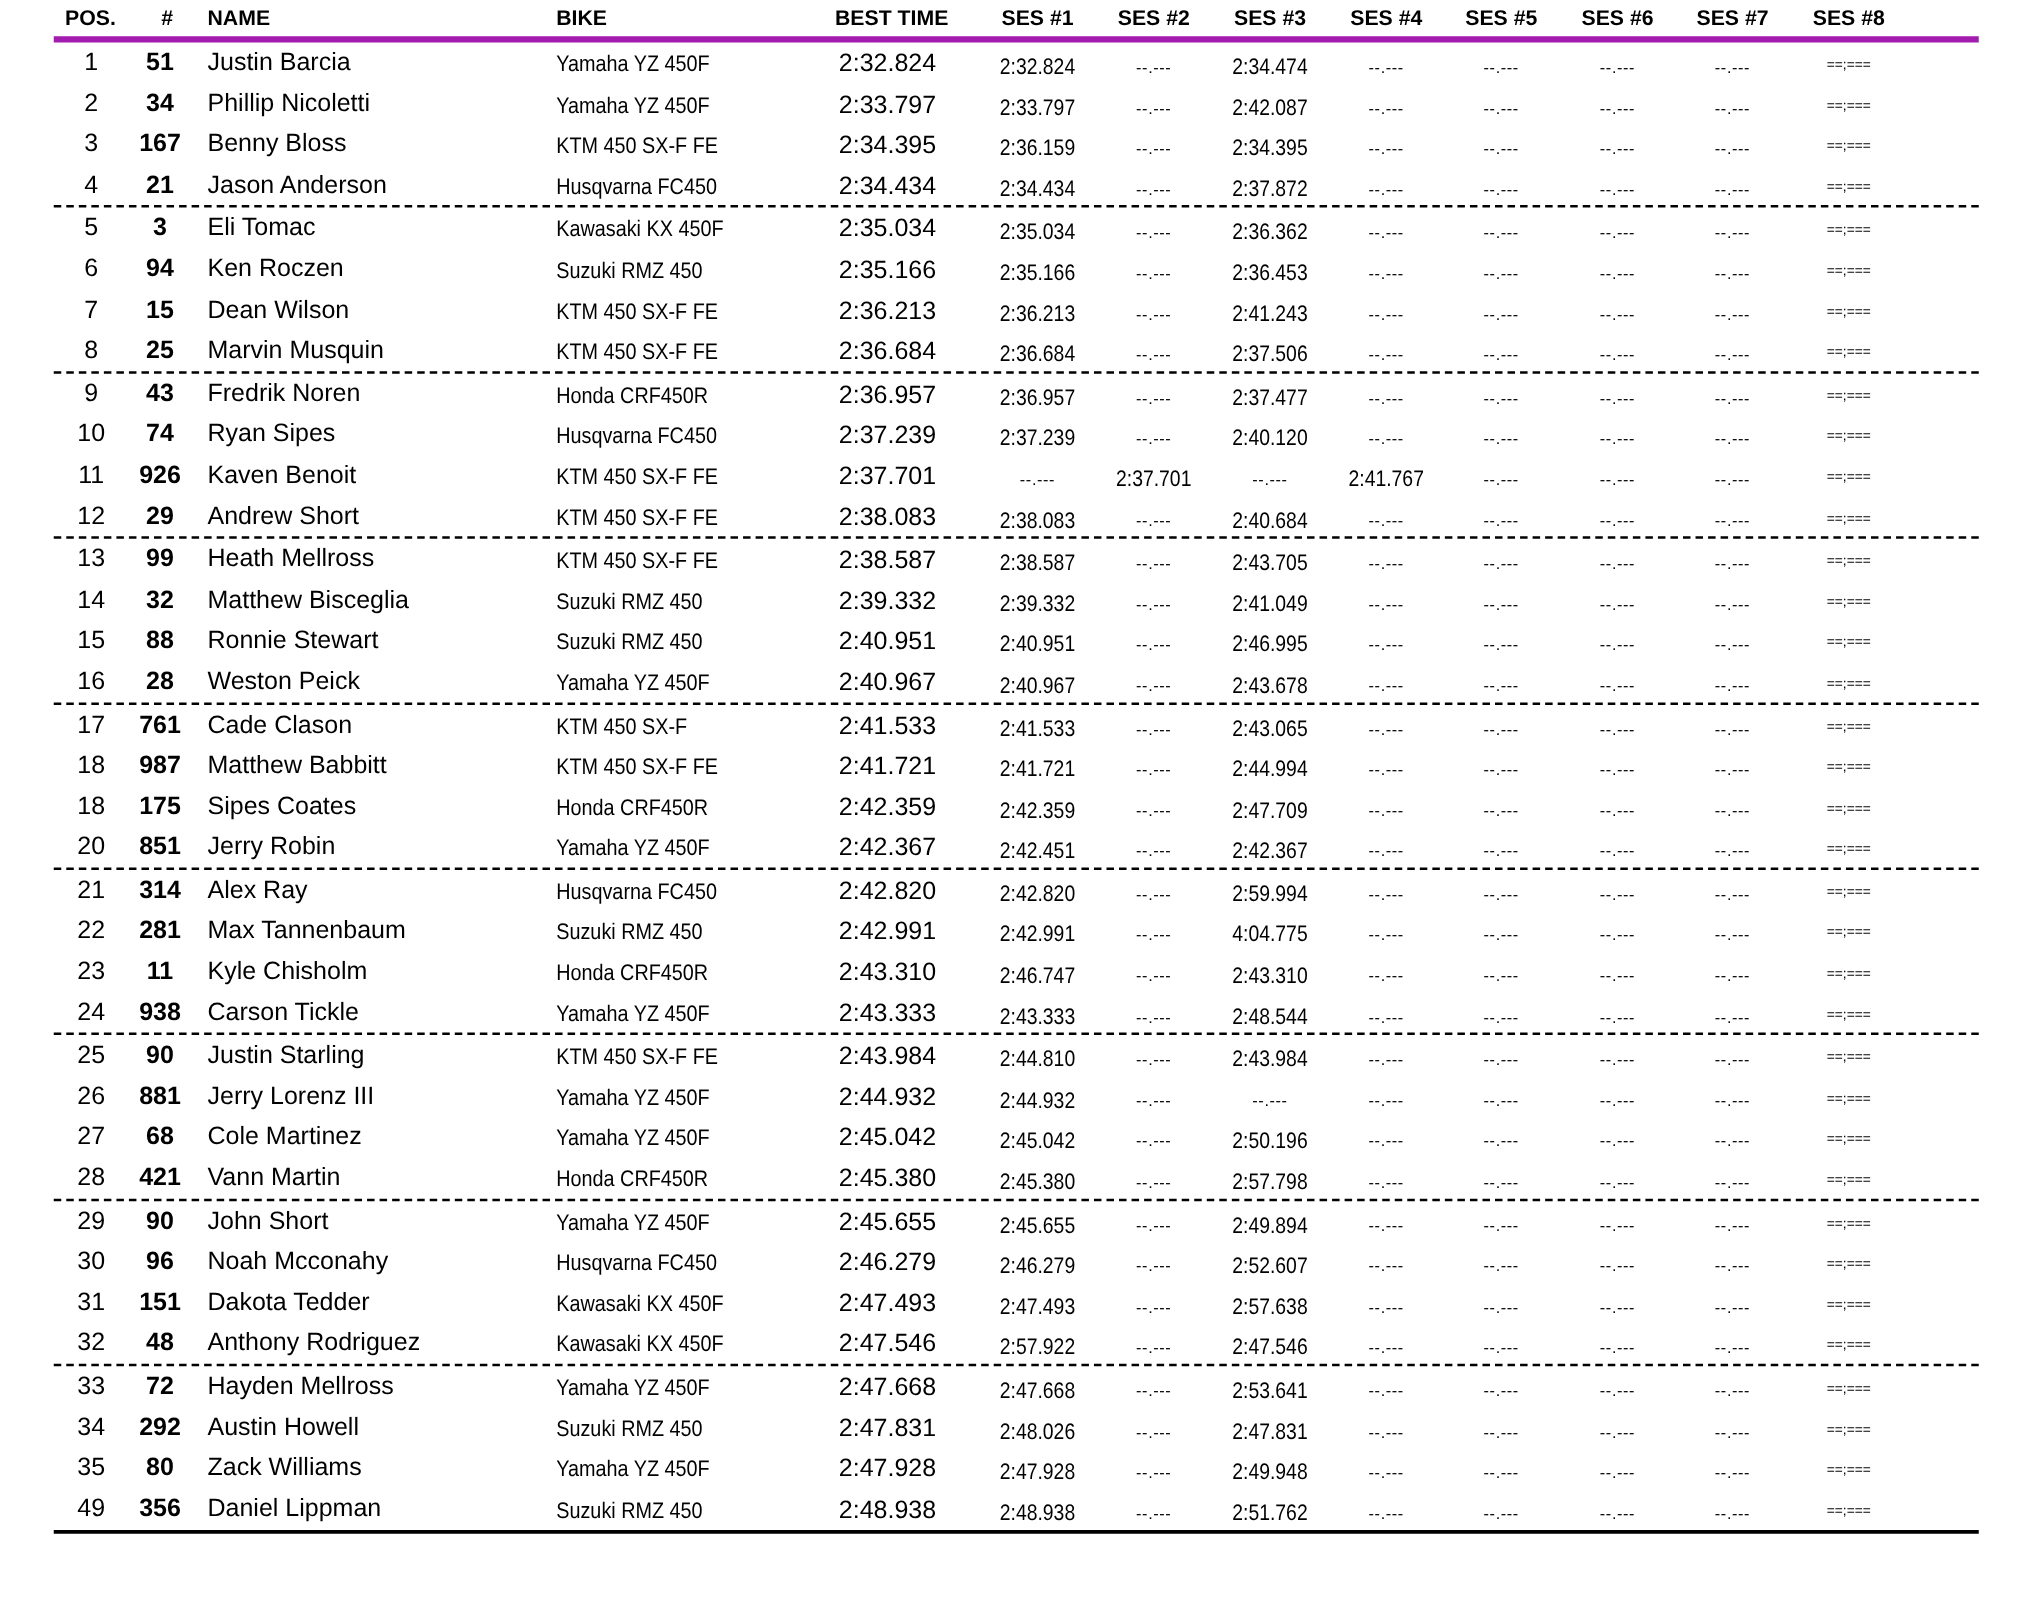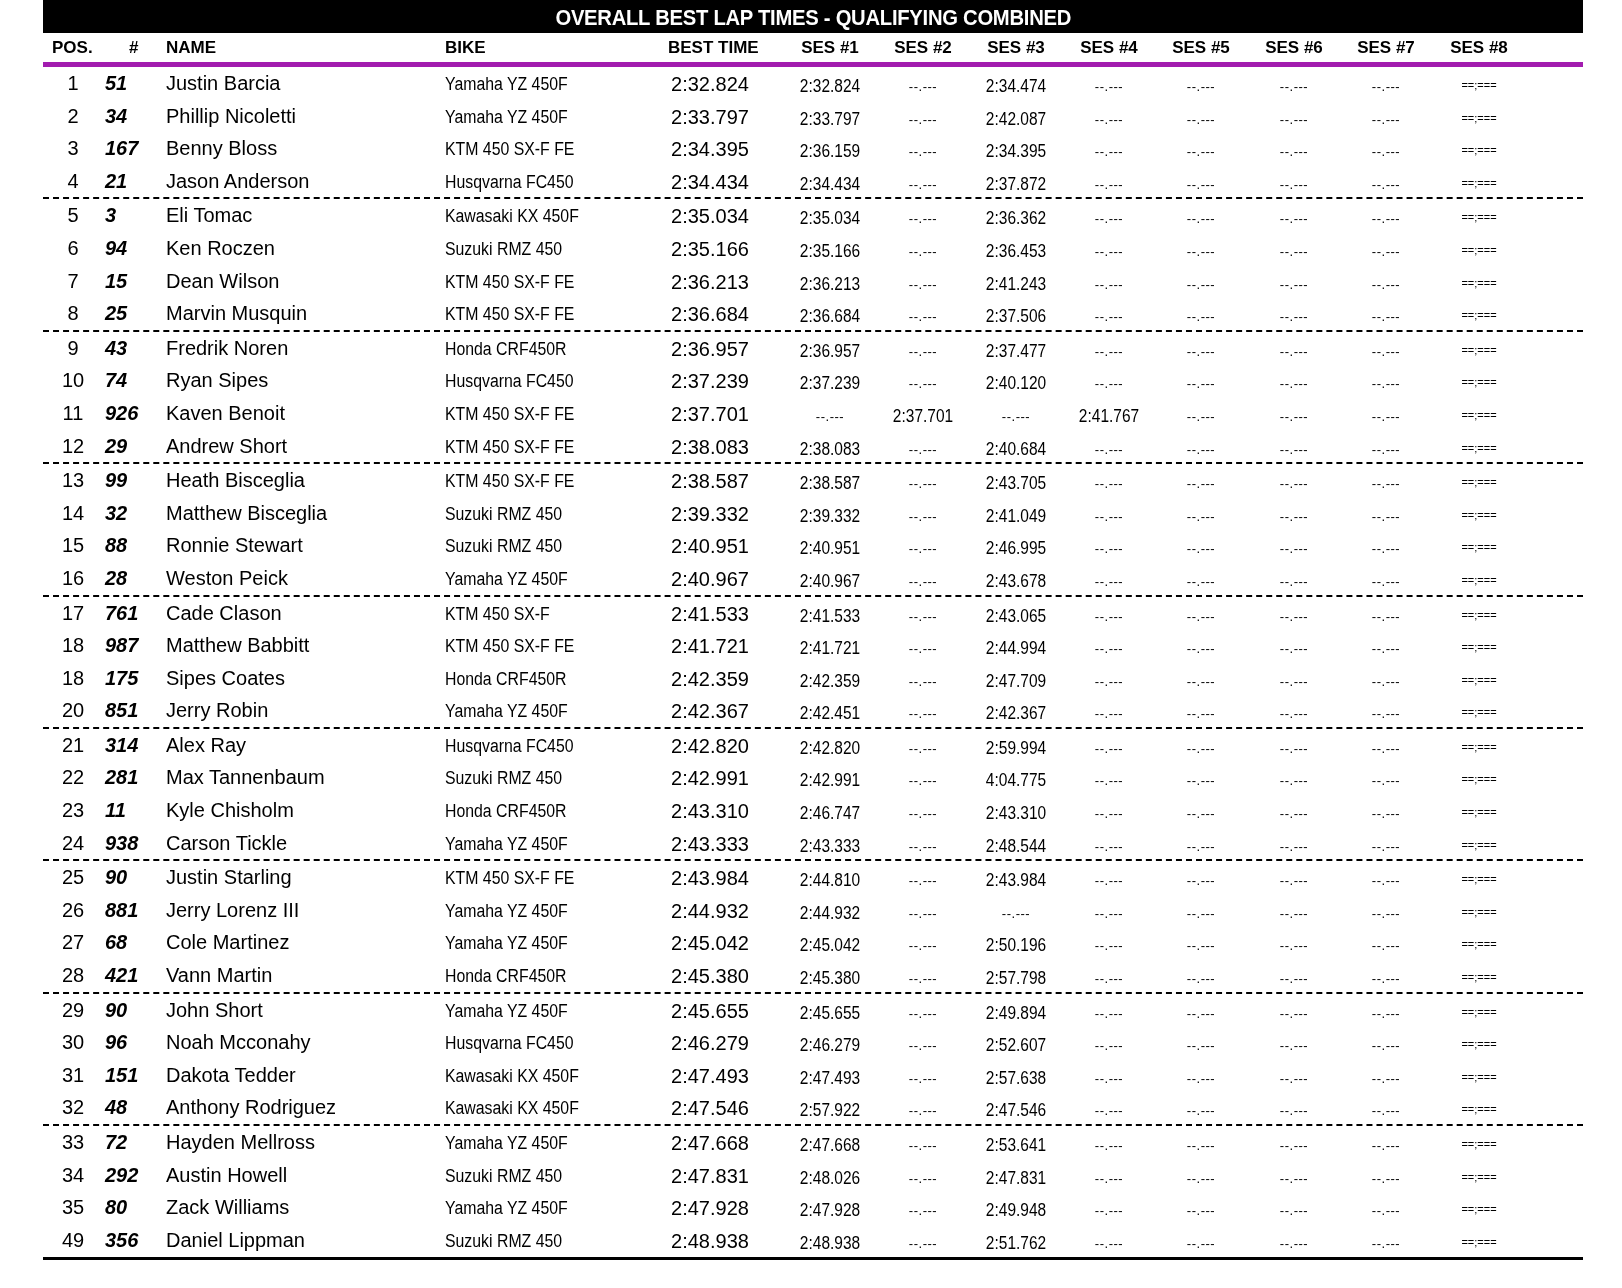--- a/index.html
+++ b/index.html
@@ -5,21 +5,21 @@
   html, body { margin: 0; padding: 0; background: #ffffff; }
   body { width: 1622px; height: 1288px; position: relative; overflow: hidden;
          font-family: "Liberation Sans", sans-serif; color: #000; }
   .sheet { position: absolute; left: 43px; top: 0; width: 1540px; }
   .title-bar { height: 33px; background: #000; color: #fff; text-align: center;
                font-weight: bold; font-size: 22px; line-height: 35px; letter-spacing: -0.3px;
                transform-origin: center; }
   .title-bar span { display: inline-block; transform: scaleX(0.92); }
   .hdr { position: relative; height: 29px; border-bottom: 5px solid #a21caf; }
   .hdr .c { position: absolute; top: 5px; font-weight: bold; font-size: 17px; white-space: nowrap; text-align: right; }
-  .c.right { text-align: left; font-style: italic; }
+  .c.right { text-align: center; }
   .c.center { text-align: center; }
   .rows { position: relative; }
   .row { position: relative; height: 32.6px; }
   .row .c { position: absolute; top: 5px; white-space: nowrap; font-size: 20px; }
   .row .pos { font-size: 20px; }
   .row .num { font-weight: bold; font-size: 20px; }
   .row .name { font-size: 20px; }
   .row .bike { font-size: 18px; transform: scaleX(0.88); transform-origin: left; top: 7px; }
   .row .best { font-size: 20px; top: 6px; }
   .row .ses { font-size: 18px; top: 9px; transform: scaleX(0.86); transform-origin: center; }
@@ -41,23 +41,20 @@
   .col-s6 { left: 1206px; width: 90px; }
   .col-s7 { left: 1298px; width: 90px; }
   .col-s8 { left: 1391px; width: 90px; }
   .hdr .col-pos { left: 9px; width: auto; text-align: left; }
   .hdr .col-num { left: 86px; width: auto; text-align: left; }
 </style>
 </head>
 <body>
 
 <div class="sheet">
-  <div class="title-bar">
-    <span>OVERALL BEST LAP TIMES - QUALIFYING COMBINED</span>
-  </div>
 
   <div class="hdr">
     <div class="c col-pos">POS.</div>
     <div class="c col-num">#</div>
     <div class="c col-name">NAME</div>
     <div class="c col-bike">BIKE</div>
     <div class="c col-best" style="left:625px;width:auto">BEST TIME</div>
     <div class="c col-s1 center">SES #1</div>
     <div class="c col-s2 center">SES #2</div>
     <div class="c col-s3 center">SES #3</div>
@@ -245,21 +242,21 @@
         <div class="c col-s3 center ses">2:40.684</div>
         <div class="c col-s4 center ses empty">--.---</div>
         <div class="c col-s5 center ses empty">--.---</div>
         <div class="c col-s6 center ses empty">--.---</div>
         <div class="c col-s7 center ses empty">--.---</div>
         <div class="c col-s8 center ses na">==;===</div>
       </div>
       <div class="row">
         <div class="c col-pos center pos">13</div>
         <div class="c col-num right num">99</div>
-        <div class="c col-name name">Heath Bisceglia</div>
+        <div class="c col-name name">Heath Mellross</div>
         <div class="c col-bike bike">KTM 450 SX-F FE</div>
         <div class="c col-best center best">2:38.587</div>
         <div class="c col-s1 center ses">2:38.587</div>
         <div class="c col-s2 center ses empty">--.---</div>
         <div class="c col-s3 center ses">2:43.705</div>
         <div class="c col-s4 center ses empty">--.---</div>
         <div class="c col-s5 center ses empty">--.---</div>
         <div class="c col-s6 center ses empty">--.---</div>
         <div class="c col-s7 center ses empty">--.---</div>
         <div class="c col-s8 center ses na">==;===</div>

